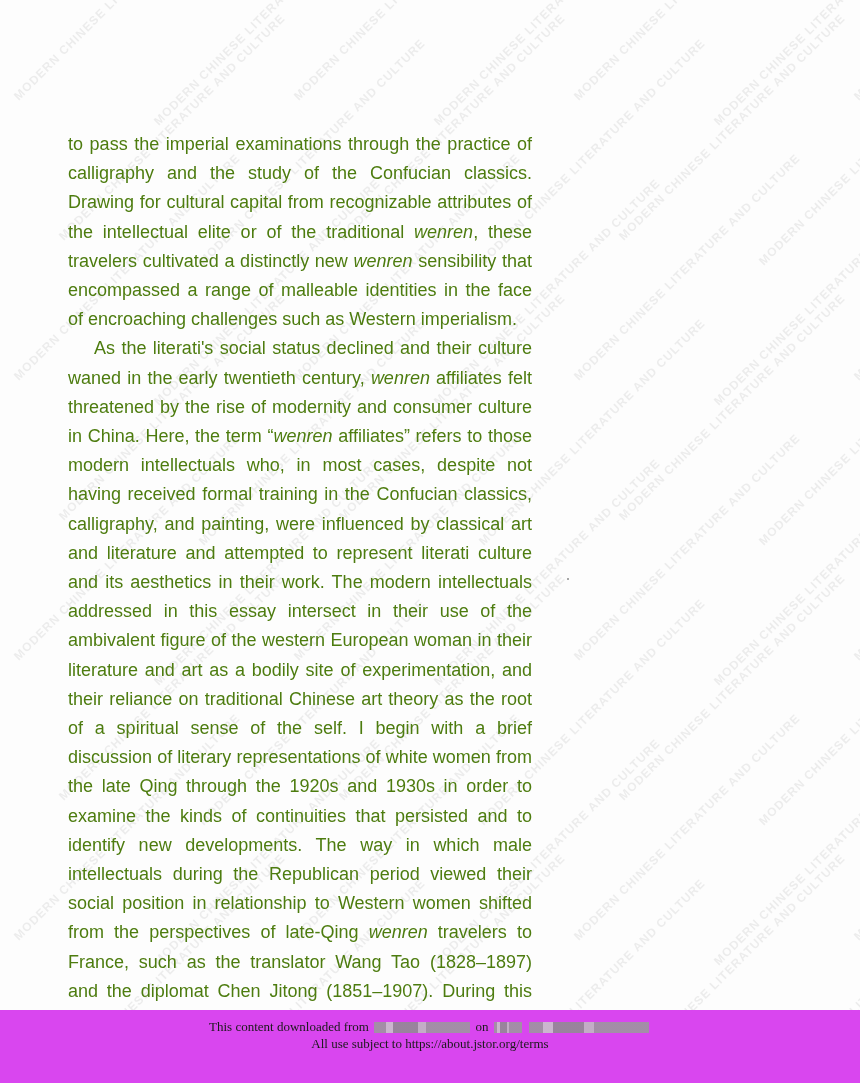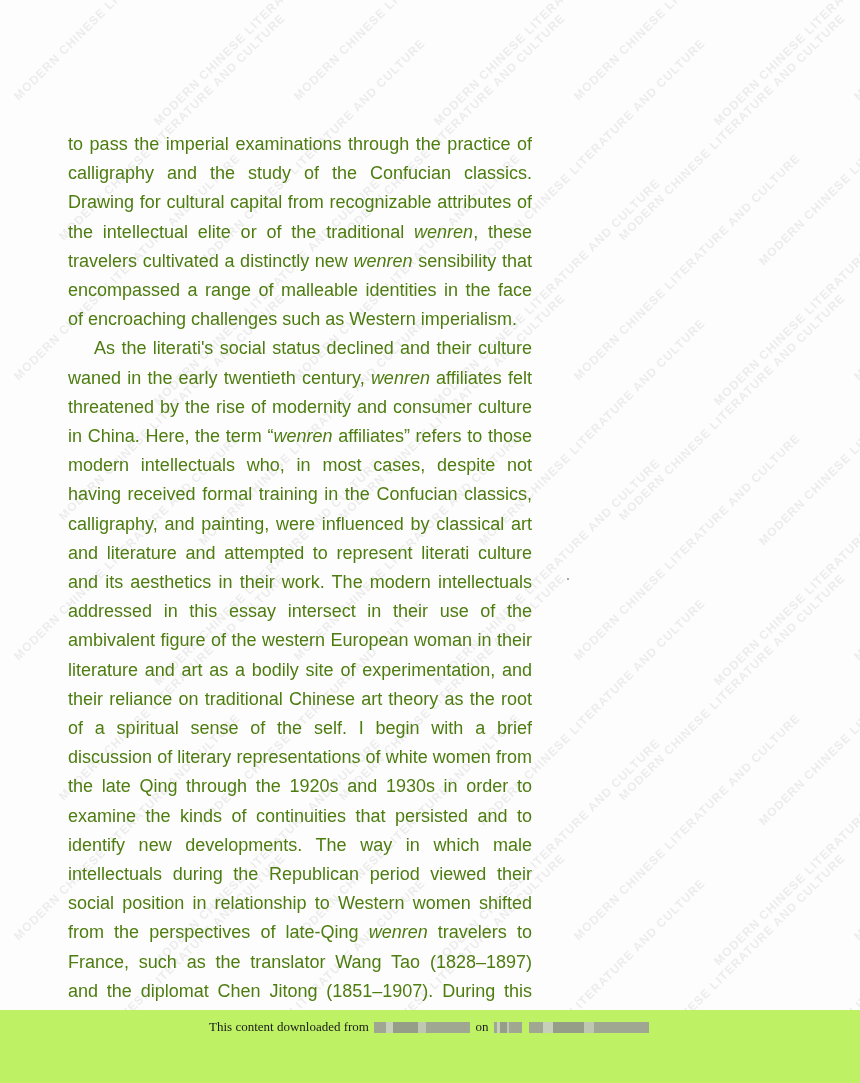--- a/index.html
+++ b/index.html
@@ -91,21 +91,21 @@
     border-radius: 50%;
   }
 
   
   #jstor-strip {
     position: absolute;
     left: 0;
     top: 1010px;
     width: 860px;
     height: 73px;
-    background: #bef264;
+    background: #d946ef;
     text-decoration: underline;
   }
   #jstor-lines {
     position: absolute;
     left: 0;
     top: 8px;
     width: 860px;
     text-align: center;
     font-family: "Liberation Serif", serif;
     font-size: 13px;
@@ -197,14 +197,15 @@
 
 <div id="jstor-strip">
   <div id="jstor-lines">
     <div>
       <span>This content downloaded from</span>
       <span class="redacted rd-a"></span>
       <span>on</span>
       <span class="redacted rd-b"></span>
       <span class="redacted rd-c"></span>
     </div>
+    <div>All use subject to https://about.jstor.org/terms</div>
   </div>
 </div>
 
 </body></html>

